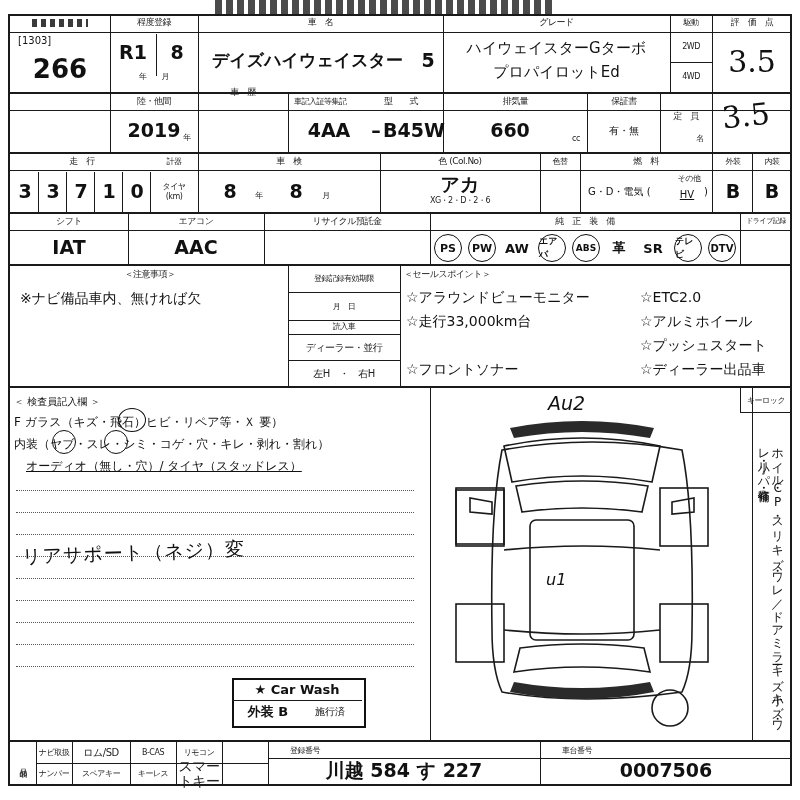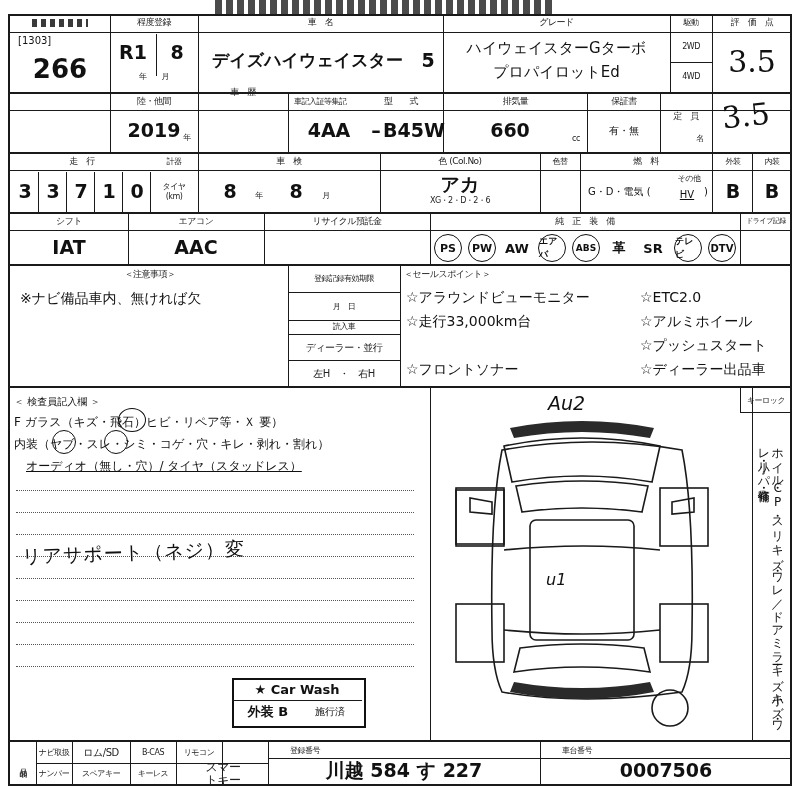--- a/index.html
+++ b/index.html
@@ -305,21 +305,21 @@
 
   <div class="cell lbl2" style="left:10px;top:744px;width:24px;height:38px;font-size:8px;line-height:1.1;writing-mode:vertical-rl;">装品品</div>
   <div class="cell lbl2" style="left:38px;top:744px;width:32px;height:18px;font-size:8px;">ナビ取扱</div>
   <div class="cell lbl2" style="left:74px;top:744px;width:54px;height:18px;font-size:10px;text-align:center;">ロム/SD</div>
   <div class="cell lbl2" style="left:132px;top:744px;width:42px;height:18px;font-size:8px;">B-CAS</div>
   <div class="cell lbl2" style="left:178px;top:744px;width:42px;height:18px;font-size:8px;">リモコン</div>
 
   <div class="cell lbl2" style="left:38px;top:765px;width:32px;height:18px;font-size:8px;">ナンバー</div>
   <div class="cell lbl2" style="left:74px;top:765px;width:54px;height:18px;font-size:8px;">スペアキー</div>
   <div class="cell lbl2" style="left:132px;top:765px;width:42px;height:18px;font-size:8px;">キーレス</div>
-  <div class="cell lbl2" style="left:178px;top:765px;width:42px;height:18px;font-size:12px;margin-left:24px;">スマートキー</div>
+  <div class="cell lbl2" style="left:178px;top:765px;width:42px;height:18px;font-size:14px;">スマートキー</div>
 
   <div class="cell lbl2" style="left:270px;top:744px;width:70px;height:14px;font-size:8px;">登録番号</div>
   <div class="cell med" style="left:270px;top:758px;width:268px;height:26px;">川越 584 す 227</div>
 
   <div class="cell lbl2" style="left:542px;top:744px;width:70px;height:14px;font-size:8px;">車台番号</div>
   <div class="cell med" style="left:542px;top:758px;width:248px;height:26px;">0007506</div>
 
 </div>
 
 </body></html>

